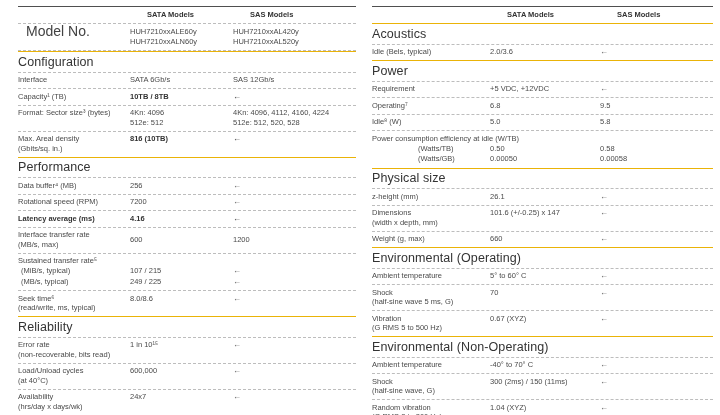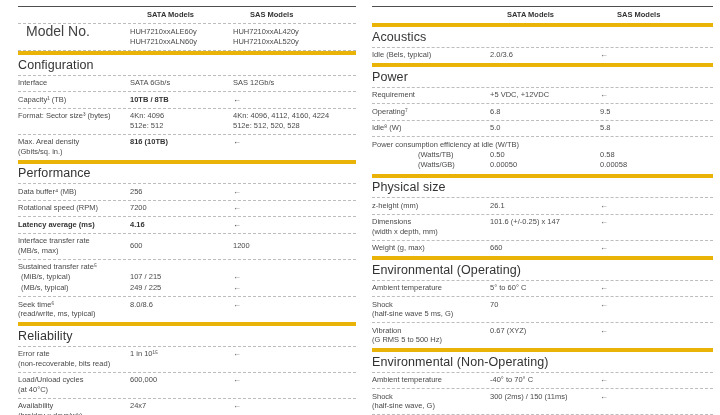--- a/index.html
+++ b/index.html
@@ -15,21 +15,21 @@
   .spec-table{border-top:1px solid #4f4f4f;border-bottom:1px solid #4f4f4f;}
   .row{display:grid;padding:2.5px 0 3.5px;align-items:start;}
   .tleft .row,.tleft .sub{grid-template-columns:112px 103px 1fr;}
   .tright .row,.tright .sub{grid-template-columns:118px 110px 1fr;}
   .row.vcenter{align-items:center;}
   .hdr{border-bottom:1px solid #4f4f4f;padding:3px 0 3.5px;}
   .tright .hdr{border-bottom:0;}
   .hb{font-weight:bold;color:#333;font-size:7.8px;margin-left:17px;}
   .model{padding:3px 0 4px;}
   .mlbl .ln{font-size:14px;color:#424242;padding-left:8px;}
-  .section{border-top:4px solid #eab308;}
+  .section{border-top:1px solid #eab308;}
   .stitle{
     font-size:12.5px;color:#333;padding:2.5px 0 3px;
     border-bottom:1px dashed #bdbdbd;letter-spacing:0.1px;
   }
   .row,.grouprow{border-bottom:1px dashed #bdbdbd;}
   .section>.row:last-child,.section>.grouprow:last-child{border-bottom:0;}
   .lbl,.val{font-size:7.5px;line-height:9.5px;}
   .lbl{padding-right:6px;}
   .ln{white-space:nowrap;}
   .b .ln{font-weight:bold;color:#333;}

